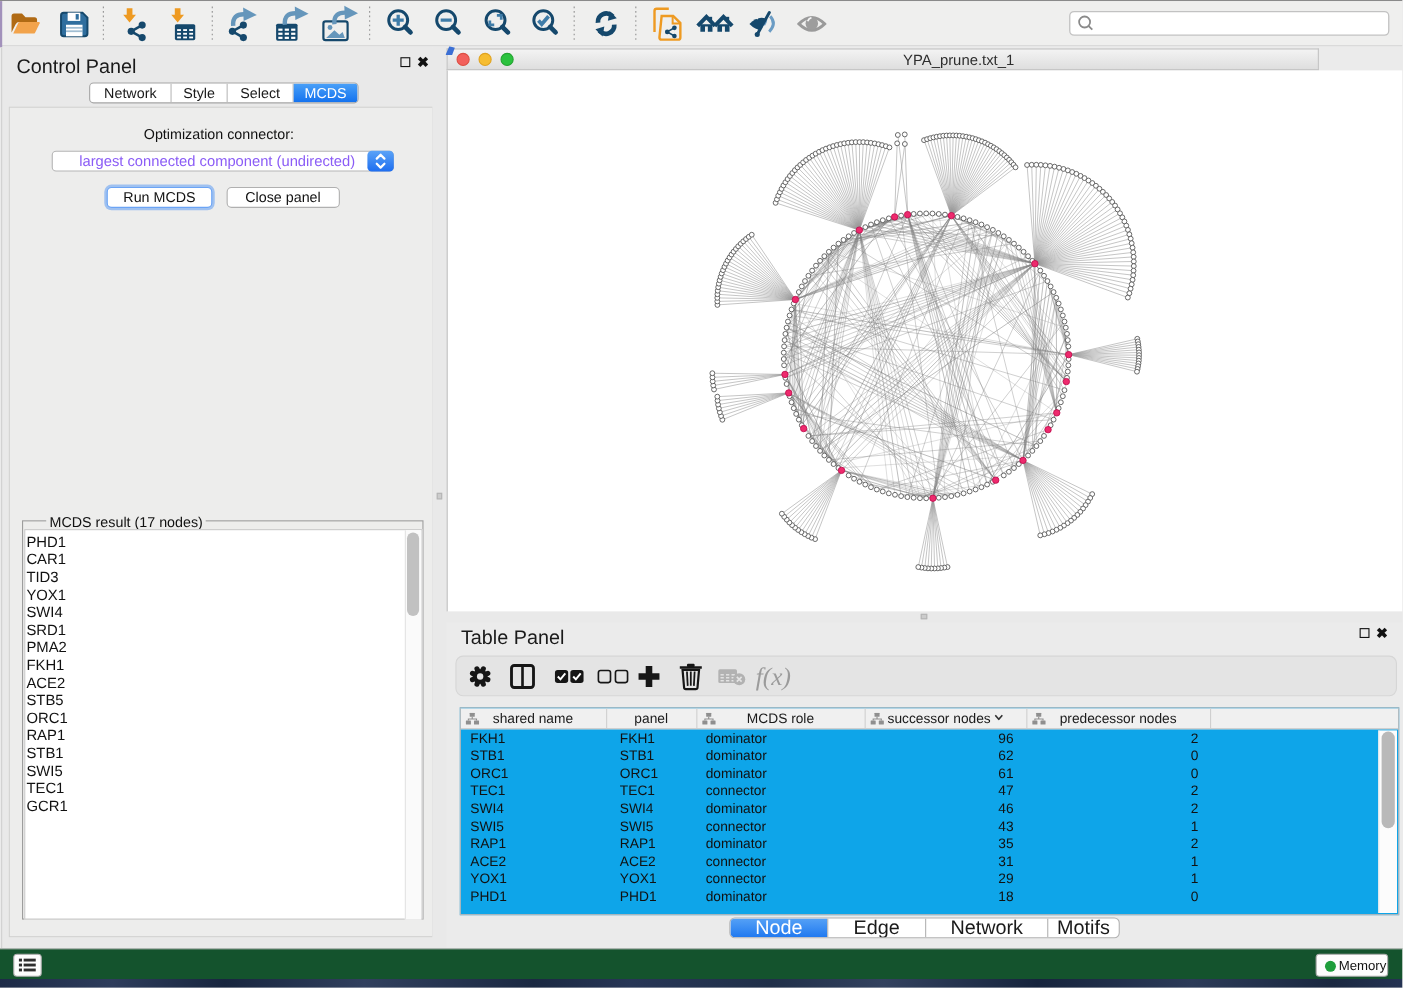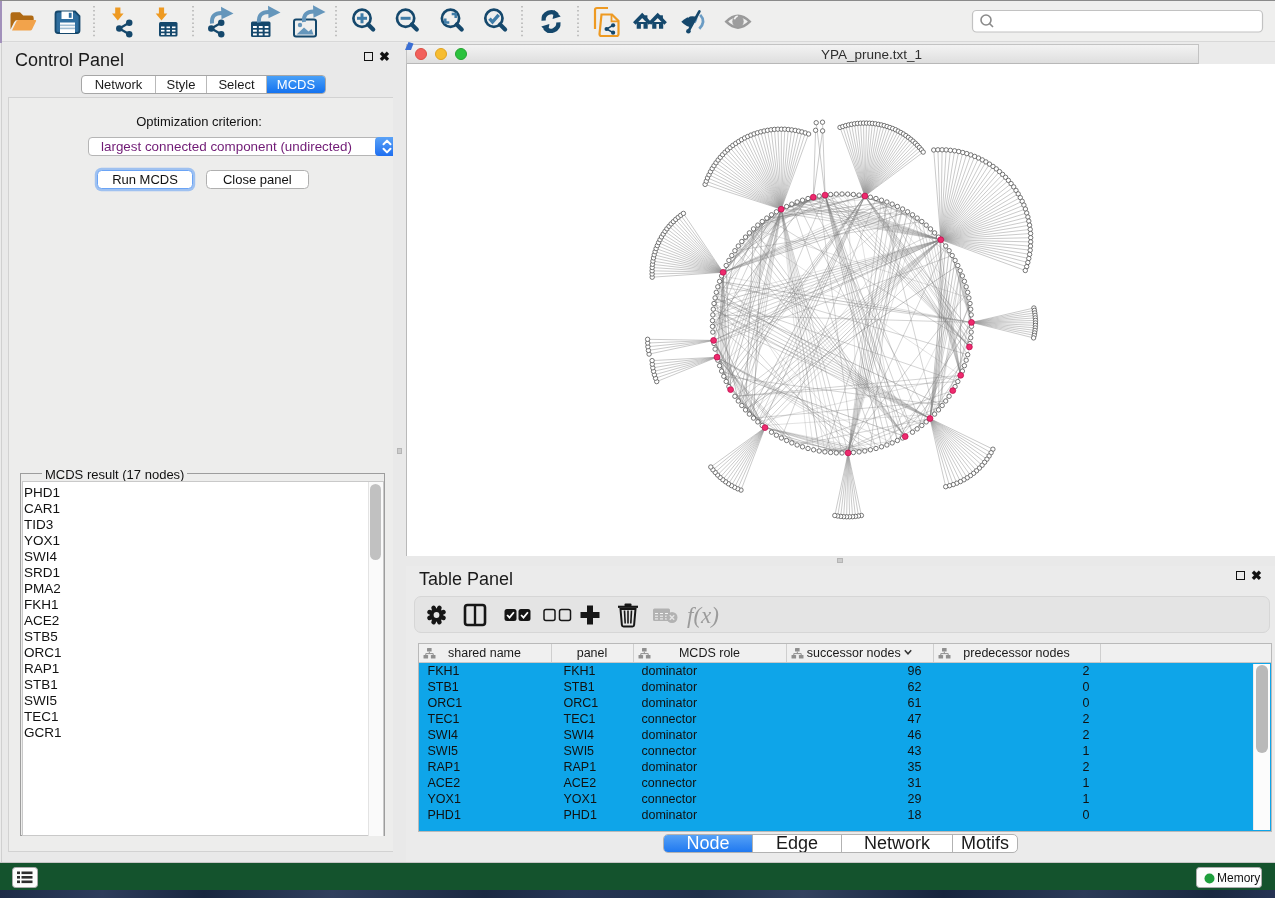--- a/index.html
+++ b/index.html
@@ -19,21 +19,21 @@
   .wclose { position:absolute; font-size:13px; font-weight:bold; color:#111; line-height:11px; }
   #cptabs { position:absolute; left:79px; top:31.5px; height:19px; display:flex;
             border:1px solid #a6a6a6; border-radius:4px; background:#fff; overflow:hidden; }
   .tab { font-size:13px; color:#1a1a1a; text-align:center; line-height:17px; border-right:1px solid #b9b9b9; }
   .tab:last-child { border-right:none; }
   .tabact { background:linear-gradient(#49a0f8,#1472ef); color:#fff; }
   #cpcontent { position:absolute; left:6px; top:54px; width:386px; height:755px;
                background:#ededec; border:1px solid #d2d2d2; }
   #optlab { position:absolute; left:0; top:70.5px; width:394px; text-align:center; font-size:13px; color:#111; }
   #combo { position:absolute; left:45px; top:93.5px; width:311px; height:19.5px; background:#fff;
-           border:1px solid #b5b5b5; border-radius:4px; font-size:13.4px; color:#701a75; line-height:18px; padding-left:12px;margin-left:41px; }
+           border:1px solid #b5b5b5; border-radius:4px; font-size:13.4px; color:#8b5cf6; line-height:18px; padding-left:24px; }
   #stepper { position:absolute; right:-1px; top:-1px; width:24px; height:19.5px; border-radius:4px;
              background:linear-gradient(#5ba3f7,#1e6ef0); }
   .btn { position:absolute; height:19.5px; background:#fff; border:1px solid #b0b0b0; border-radius:4.5px;
          font-size:13px; color:#111; text-align:center; line-height:17.5px; }
   #runbtn { left:95px;  top:126.5px; width:96px;  border:1.5px solid #6ba4f5; box-shadow:0 0 0 2.2px rgba(116,169,242,.65); }
   #closebtn { left:203.5px; top:126.5px; width:103.5px; }
   #fieldset { position:absolute; left:18px; top:430px; width:364.5px; height:363px; border:1px solid #9d9d9d; }
   #fslabel { position:absolute; left:21px; top:-7.5px; background:#ededec; padding:0 3px; font-size:13px; color:#111; }
   #mlist { position:absolute; left:1px; top:6.5px; width:361.5px; height:355px; background:#fff; border:1px solid #c9c9c9; padding-top:3px; }
   .li { font-size:13.5px; color:#111; height:16px; line-height:16px; padding-left:1px; }
@@ -217,21 +217,21 @@
   <div class="ptitle" style="position:absolute;left:13px;top:7px;">Control Panel</div>
   <div class="wmax" style="left:362px;top:9px;"></div>
   <div class="wclose" style="left:377px;top:8px;">✖</div>
   <div id="cptabs">
     <div class="tab" style="width:74px;">Network</div>
     <div class="tab" style="width:51px;">Style</div>
     <div class="tab" style="width:60px;">Select</div>
     <div class="tab tabact" style="width:58px;">MCDS</div>
   </div>
   <div id="cpcontent"></div>
-  <div id="optlab">Optimization criterion:</div>
+  <div id="optlab">Optimization connector:</div>
   <div id="combo">largest connected component (undirected)
     <div id="stepper">
       <svg width="24" height="19" viewBox="0 0 24 19" style="position:absolute;left:0;top:0">
         <path d="M8.5 7.2 L12 3.6 L15.5 7.2" fill="none" stroke="#fff" stroke-width="2" stroke-linecap="round" stroke-linejoin="round"></path>
         <path d="M8.5 11.8 L12 15.4 L15.5 11.8" fill="none" stroke="#fff" stroke-width="2" stroke-linecap="round" stroke-linejoin="round"></path>
       </svg>
     </div>
   </div>
   <div class="btn" id="runbtn">Run MCDS</div>
   <div class="btn" id="closebtn">Close panel</div>

